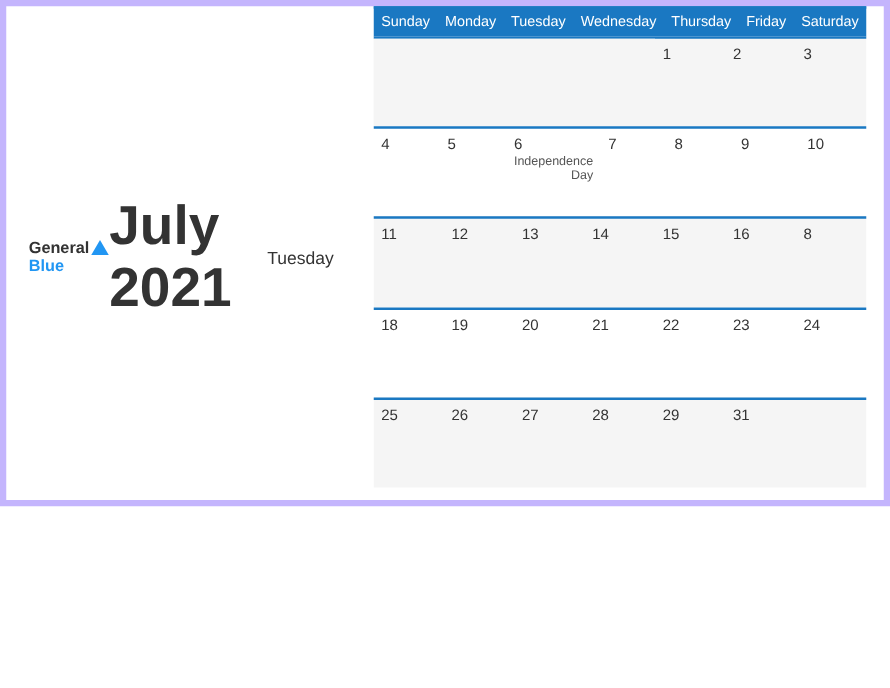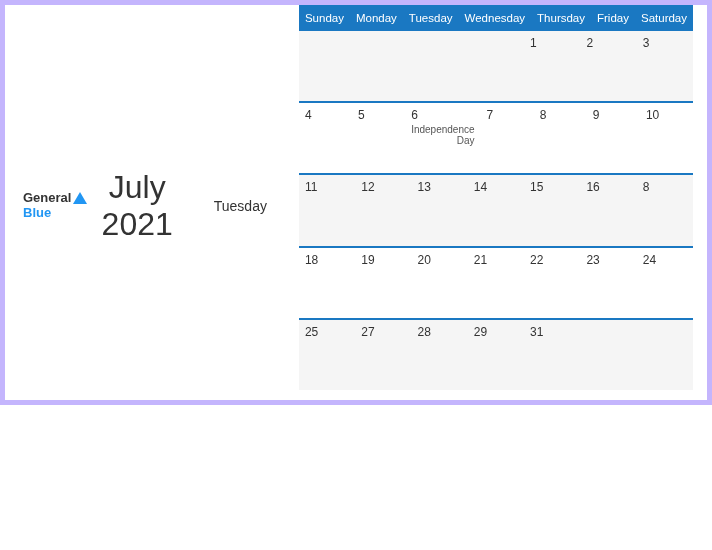--- a/index.html
+++ b/index.html
@@ -45,24 +45,24 @@
       width: 0;
       height: 0;
       border-left: 7px solid transparent;
       border-right: 7px solid transparent;
       border-bottom: 12px solid #2196F3;
       display: inline-block;
       margin-left: 2px;
       vertical-align: middle;
     }
     .calendar-title {
-      font-size: 32px;
-      font-weight: normal;
-      color: #333;
-      text-align: center;
+      font-size: 44px;
+      font-weight: bold;
+      color: #333;
+      text-align: left;
       flex: 1;
     }
     .country-label {
       font-size: 14px;
       color: #333;
       text-align: right;
       min-width: 80px;
     }
     .calendar-grid {
       flex: 1;
@@ -231,20 +231,23 @@
           </div>
           <div class="day-cell">
             <div class="day-number">24</div>
           </div>
         </div>
         <div class="week-row">
           <div class="day-cell">
             <div class="day-number">25</div>
           </div>
           <div class="day-cell">
+            <div class="day-number">26</div>
+          </div>
+          <div class="day-cell">
             <div class="day-number">27</div>
           </div>
           <div class="day-cell">
             <div class="day-number">28</div>
           </div>
           <div class="day-cell">
             <div class="day-number">29</div>
           </div>
           <div class="day-cell">
             <div class="day-number">31</div>

